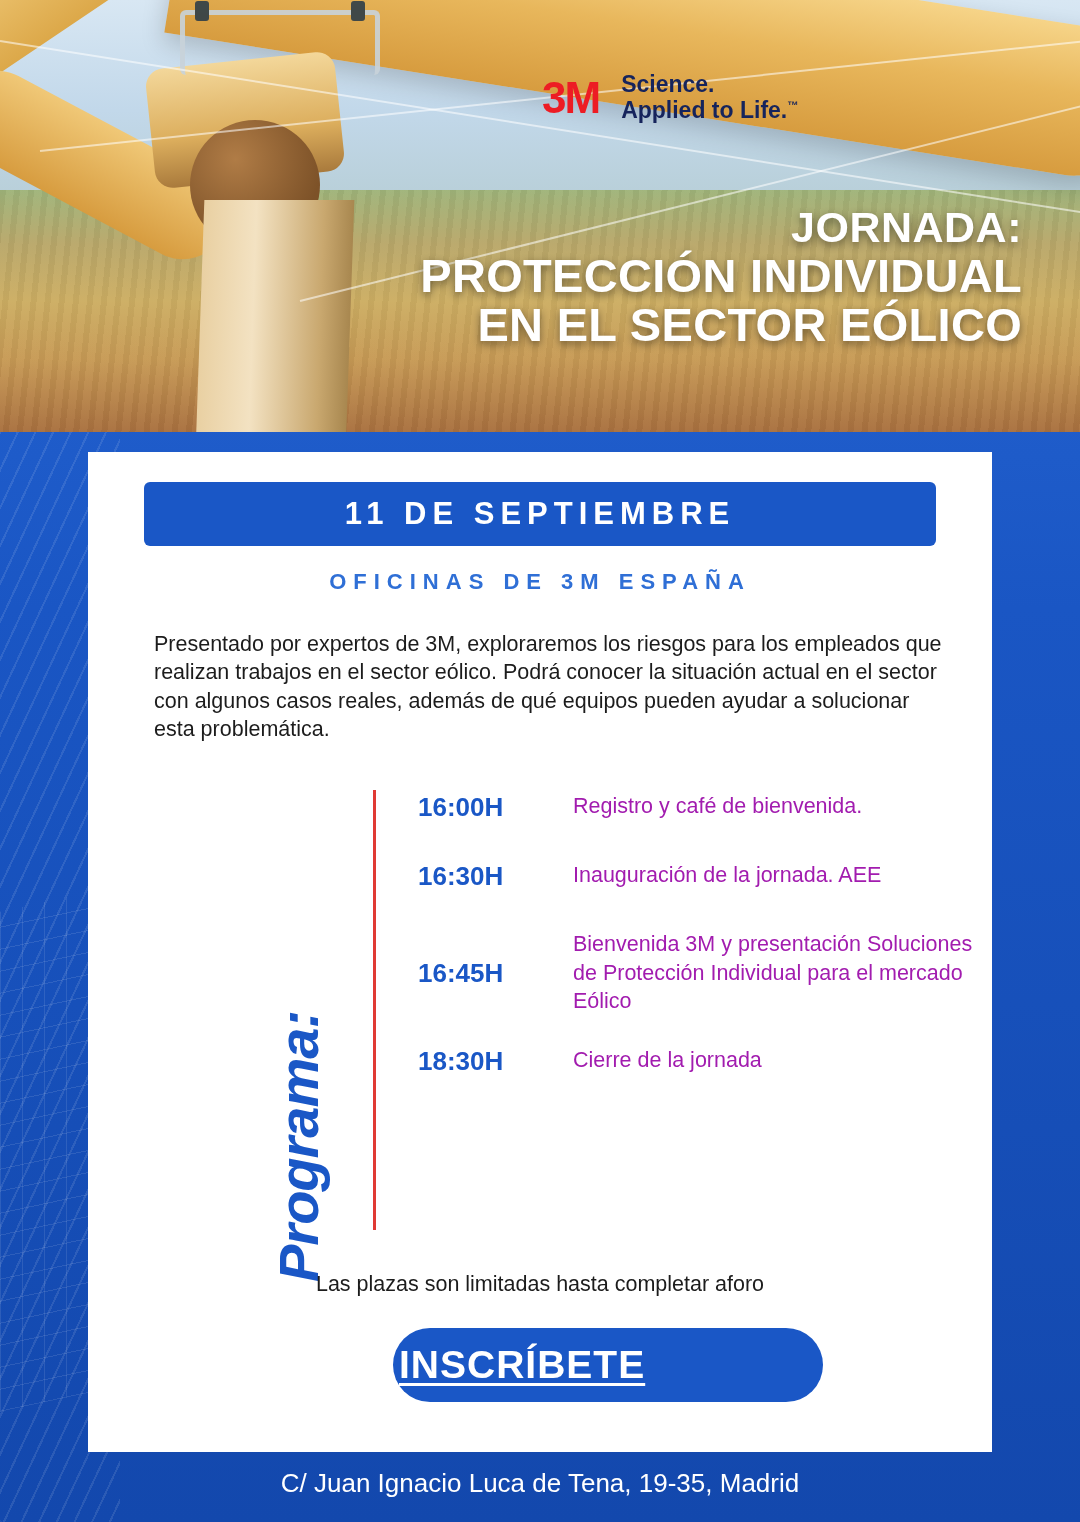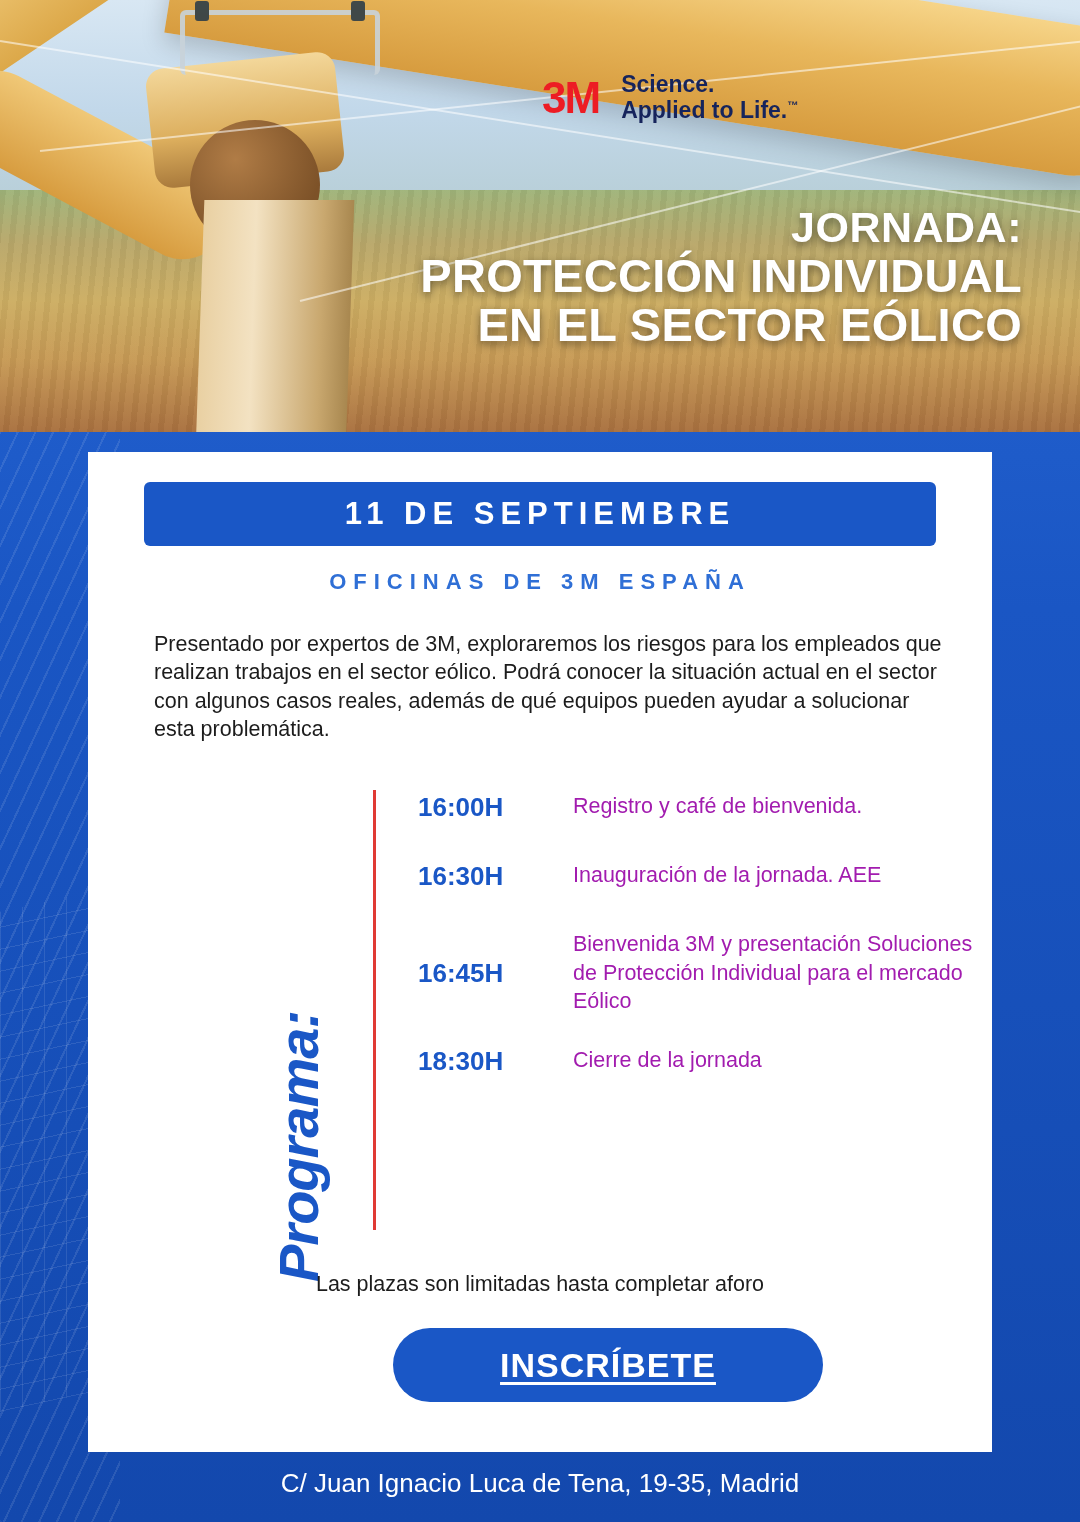--- a/index.html
+++ b/index.html
@@ -135,22 +135,22 @@
   .row .time{width:155px;color:#1a57c6;font-size:26px;font-weight:bold;flex:none;}
   .row .desc{font-size:21.5px;color:#a21caf;line-height:1.33;}
   .row .desc.highlight{color:#1a57c6;font-weight:bold;font-size:21px;letter-spacing:.2px;}
   .limited{
     position:absolute;left:56px;top:820px;width:792px;text-align:center;
     font-size:21.5px;color:#1c1c1c;
   }
   .cta{
     position:absolute;left:305px;top:876px;width:430px;height:74px;border-radius:40px;
     background:#1a57c6;color:#fff;border:none;cursor:pointer;
-    font-size:34px;font-weight:bold;letter-spacing:1px;
-    display:flex;align-items:center;justify-content:center;
+    font-size:39px;font-weight:bold;letter-spacing:1px;
+    display:flex;align-items:center;
   }
   .cta span{text-decoration:underline;text-underline-offset:5px;}
   .address{
     position:absolute;left:0;top:1468px;width:1080px;text-align:center;
     color:#fff;font-size:26px;
   }
 </style>
 </head>
 <body>
 

